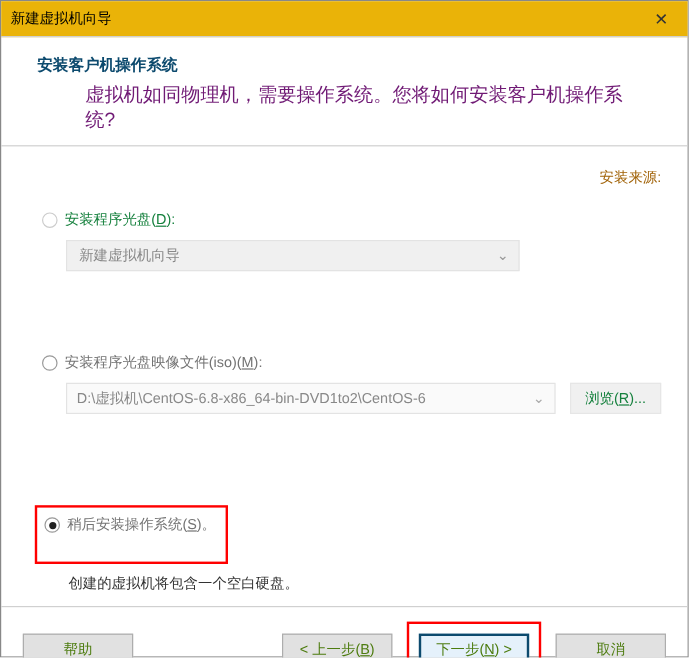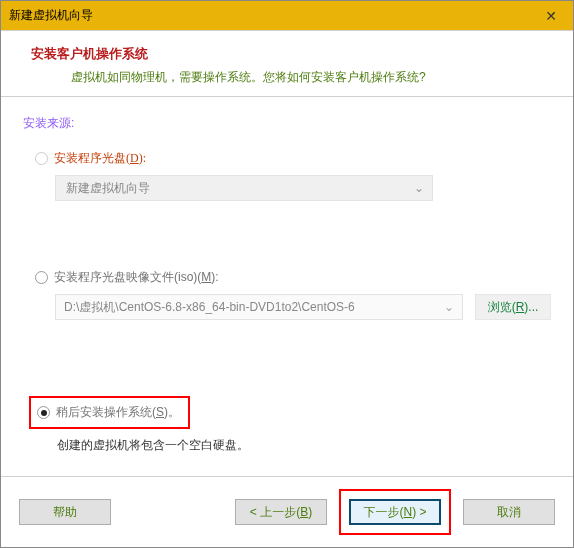--- a/index.html
+++ b/index.html
@@ -42,37 +42,38 @@
   color: #333;
   font-family: sans-serif;
 }
 .header {
   padding: 14px 30px 10px 30px;
   border-bottom: 1px solid #d0d0d0;
 }
 .header-title {
   font-weight: bold;
   font-size: 13px;
-  color: #b91c1c;
+  color: #0c4a6e;
   margin-bottom: 6px;
 }
 .header-sub {
-  font-size: 12px;
-  color: #4d7c0f;
+  font-size: 16px;
+  color: #701a75;
   padding-left: 40px;
 }
 .body {
   flex: 1;
   padding: 18px 22px 10px 22px;
   position: relative;
 }
 .label-src {
   font-size: 12px;
-  color: #8b5cf6;
+  color: #a16207;
   margin-bottom: 18px;
+  text-align: right;
 }
 .opt {
   display: flex;
   align-items: center;
   gap: 6px;
   margin-bottom: 8px;
   margin-left: 12px;
 }
 .radio {
   width: 13px;
@@ -87,21 +88,21 @@
 }
 .radio.disabled { border-color: #ccc; }
 .radio.selected::after {
   content: "";
   width: 6px;
   height: 6px;
   background: #222;
   border-radius: 50%;
 }
 .opt-label { color: #737373; }
-.opt-label.disabled { color: #c2410c; font-family: Liberation Serif, serif; }
+.opt-label.disabled { color: #15803d; }
 .mn { text-decoration: underline; }
 .dropdown {
   margin: 6px 0 12px 32px;
   width: 378px;
   height: 26px;
   background: #f0f0f0;
   border: 1px solid #e3e3e3;
   display: flex;
   align-items: center;
   padding: 0 10px;
@@ -144,21 +145,21 @@
   border: 1px solid #e6e6e6;
   color: #15803d;
   display: flex;
   align-items: center;
   justify-content: center;
 }
 .spacer1 { height: 56px; }
 .spacer2 { height: 76px; }
 .highlight-box {
   border: 2px solid #f00;
-  padding: 6px 8px 6px 6px;
+  padding: 6px 8px 22px 6px;
   display: inline-flex;
   align-items: center;
   gap: 6px;
   margin-left: 6px;
 }
 .hint {
   margin: 8px 0 0 34px;
   color: #333;
 }
 .footer {

